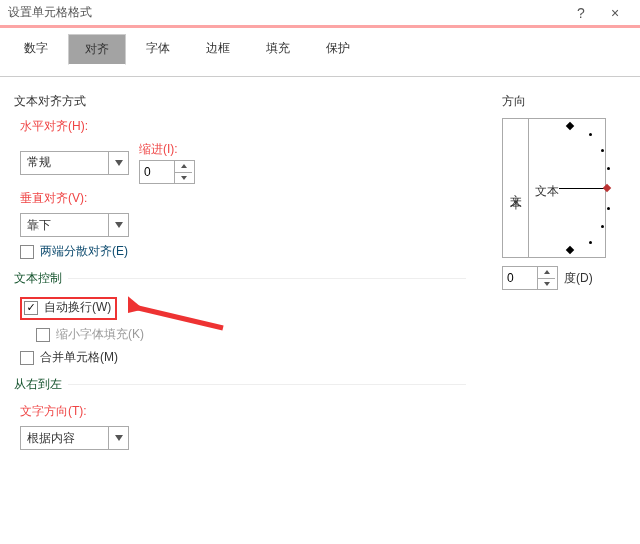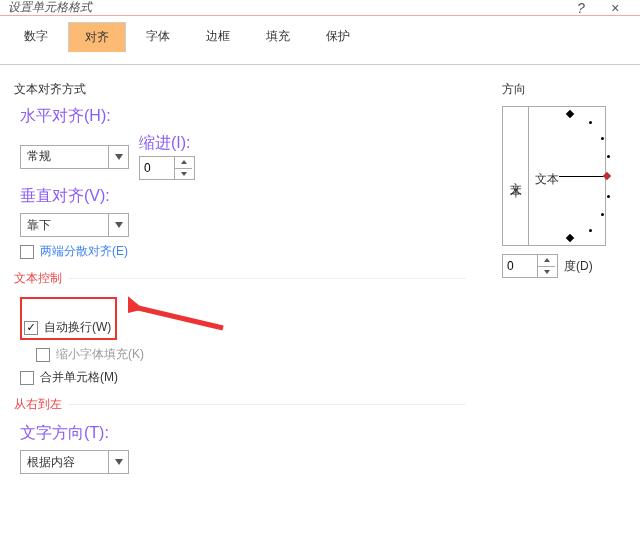--- a/index.html
+++ b/index.html
@@ -1,43 +1,43 @@
 <!DOCTYPE html>
 <html><head>
 <meta charset="utf-8">
 <style>
 * { box-sizing: border-box; margin: 0; padding: 0; font-family: "Microsoft YaHei", sans-serif; }
 body { background: #fff; width: 640px; height: 544px; overflow: hidden; font-size: 12px; color: #333; }
-.titlebar { height: 16px; display: flex; align-items: center; padding: 0 8px; border-bottom: 1px solid #fca5a5; font-style: italic; }
+.titlebar { height: 28px; display: flex; align-items: center; padding: 0 8px; border-bottom: 3px solid #fca5a5; }
 .titlebar .title { flex: 1; font-size: 12px; color: #555; }
 .titlebar .win-btn { width: 34px; text-align: center; font-size: 14px; color: #555; cursor: pointer; }
 .tabs { display: flex; border-bottom: 1px solid #ccc; padding: 6px 8px 12px; gap: 4px; }
 .tab { padding: 6px 16px; font-size: 12px; color: #333; cursor: pointer; }
-.tab.active { border: 1px solid #ccc; border-bottom: 1px solid #fff; margin-bottom: -1px; background: #fdba74; }
+.tab.active { border: 1px solid #ccc; border-bottom: 1px solid #fff; margin-bottom: -1px; background: #a3a3a3; }
 .content { padding: 10px 14px; display: flex; gap: 36px; }
 .left-col { flex: 1; }
 .right-col { width: 124px; }
 .section-head { font-size: 12px; color: #333; margin: 6px 0 8px; }
 fieldset.group { border: none; border-top: 1px solid #eee; margin: 10px 0 6px; padding-top: 4px; }
-fieldset.group legend { font-size: 12px; color: #ef4444; padding-right: 6px; }
+fieldset.group legend { font-size: 12px; color: #14532d; padding-right: 6px; }
 .row { display: flex; align-items: center; gap: 10px; margin: 6px 0 6px 6px; }
-.sub-label { font-size: 16px; color: #8b5cf6; margin-left: 6px; }
+.sub-label { font-size: 12px; color: #ef4444; margin-left: 6px; }
 .select { width: 109px; height: 24px; border: 1px solid #aaa; background: #fff; display: flex; align-items: center; position: relative; }
 .select .sel-text { padding: 0 6px; flex: 1; font-size: 12px; }
 .select .sel-btn { width: 20px; height: 100%; border-left: 1px solid #aaa; display: flex; align-items: center; justify-content: center; }
 .select .sel-btn svg { width: 8px; height: 6px; }
 .spin { width: 56px; height: 24px; border: 1px solid #aaa; display: flex; align-items: center; }
 .spin input { width: 34px; border: none; outline: none; font-size: 12px; padding-left: 4px; }
 .spin .spin-btns { width: 18px; height: 100%; display: flex; flex-direction: column; border-left: 1px solid #aaa; }
 .spin .spin-btns div { flex: 1; display: flex; align-items: center; justify-content: center; }
 .spin .spin-btns div:first-child { border-bottom: 1px solid #aaa; }
 .cb-row { display: flex; align-items: center; gap: 6px; margin: 6px 0 6px 6px; }
 .cb { width: 14px; height: 14px; border: 1px solid #888; display: inline-flex; align-items: center; justify-content: center; background: #fff; }
 .cb.checked::after { content: "✓"; font-size: 11px; line-height: 1; color: #000; }
-.highlight-box { border: 2px solid #e33; padding: 20px 4px 2px 2px; display: inline-flex; align-items: center; gap: 6px; }
+.highlight-box { border: 2px solid #e33; padding: 0 4px 2px 2px; display: inline-flex; align-items: center; gap: 6px; }
 .arrow-overlay { position: absolute; pointer-events: none; }
 .orient-box { border: 1px solid #aaa; width: 104px; height: 140px; display: flex; }
 .orient-left { width: 26px; border-right: 1px solid #aaa; display: flex; align-items: center; justify-content: center; }
 .vtext { writing-mode: vertical-rl; font-size: 12px; letter-spacing: 4px; }
 .orient-right { flex: 1; position: relative; }
 .orient-center-label { position: absolute; left: 6px; top: 64px; font-size: 12px; }
 .orient-line { position: absolute; left: 30px; top: 69px; width: 46px; height: 1px; background: #000; }
 .diamond { width: 6px; height: 6px; background: #000; transform: rotate(45deg); position: absolute; }
 .dot { width: 3px; height: 3px; background: #000; border-radius: 50%; position: absolute; }
 .deg-row { display: flex; align-items: center; gap: 6px; margin-top: 8px; }
@@ -102,21 +102,21 @@
         <span class="sel-btn">
             <svg viewBox="0 0 8 6">
               <path d="M0 0 L8 0 L4 6 Z" fill="#555"></path>
             </svg>
           </span>
       </div>
     </div>
 
     <div class="cb-row">
       <span class="cb"></span>
-      <span style="color:#3b82f6">两端分散对齐(E)</span>
+      <span style="color:#0c4a6e">两端分散对齐(E)</span>
     </div>
 
     <fieldset class="group">
         <legend>文本控制</legend>
       </fieldset>
 
     <div class="cb-row" style="position:relative">
       <span class="highlight-box">
         <span class="cb checked"></span>
         <span>自动换行(W)</span>

